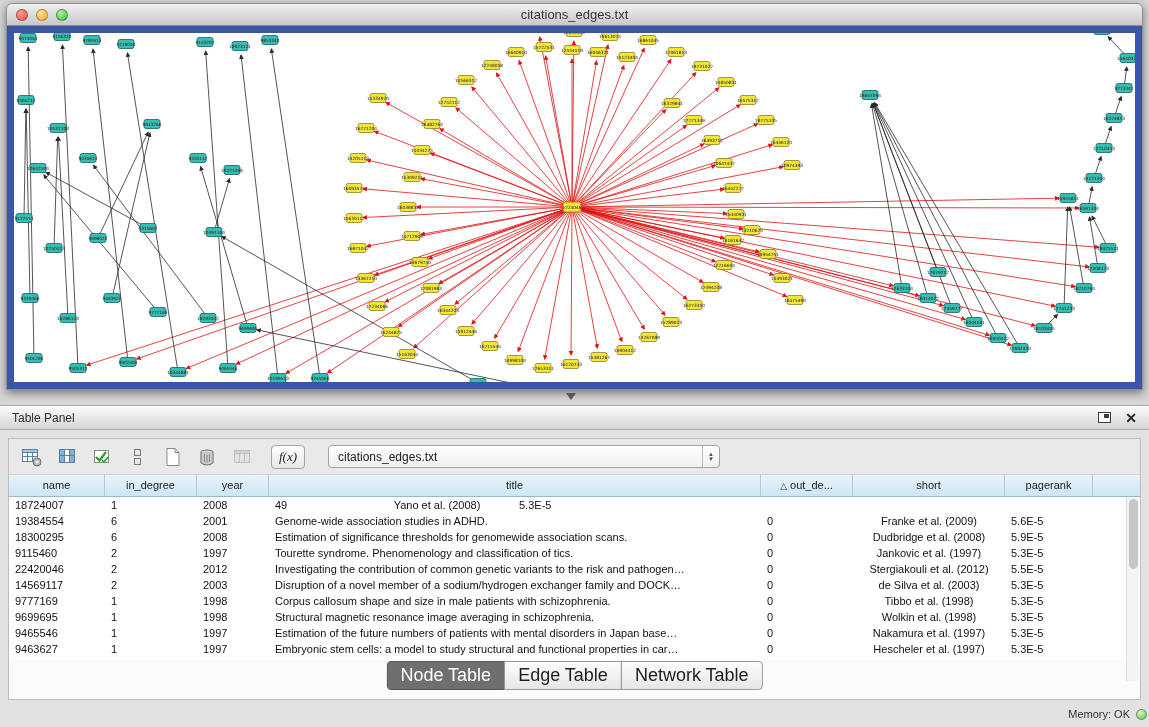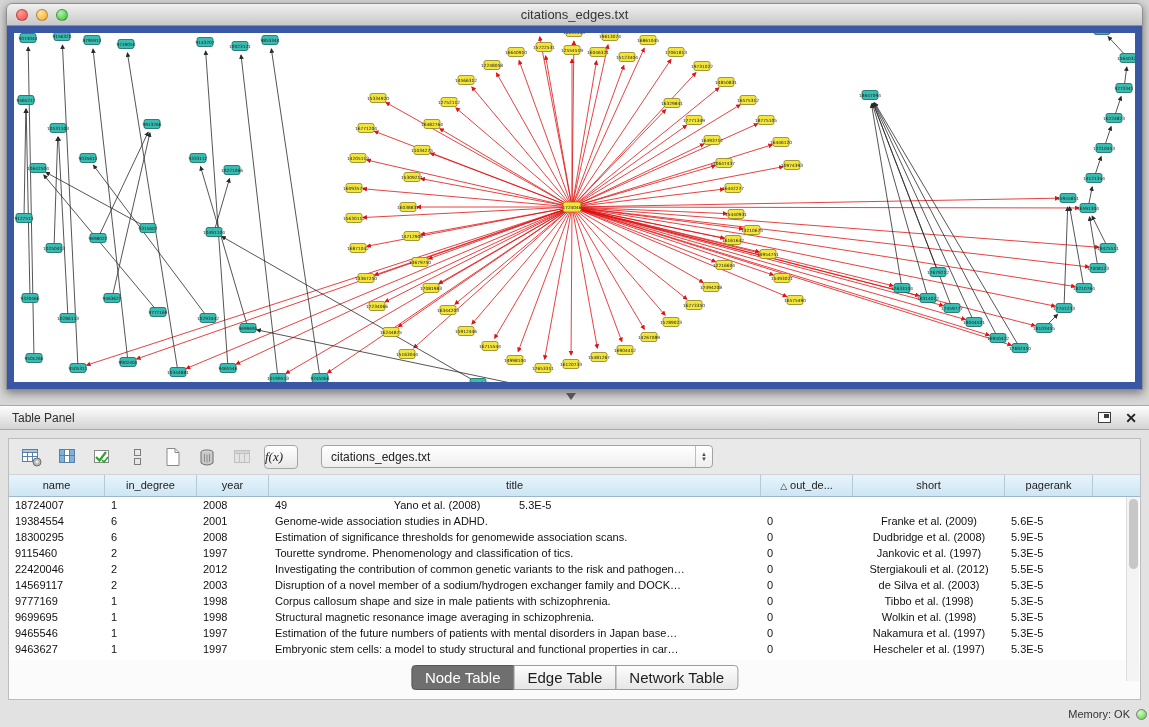--- a/index.html
+++ b/index.html
@@ -41,21 +41,21 @@
 
   .panel-inner { position:absolute; left:8px; right:8px; top:32px; bottom:27px;
     background:#fbfbfb; border:1px solid #bdbdbd; }
 
   .toolbar { height:36px; background:#e9e9e9; border-bottom:1px solid #d2d2d2;
     display:flex; align-items:center; padding:0 10px; gap:9px; }
   .tool { width:26px; height:24px; display:flex; align-items:center; justify-content:center; }
   .tool.disabled { opacity:.45; }
   .fx-btn { width:34px; height:24px; border:1px solid #a5a5a5; border-radius:4px;
     background:linear-gradient(#ffffff,#e7e7e7); font-size:13px; font-family:"Liberation Serif", serif;
-    color:#222; display:flex; align-items:center; justify-content:flex-start; }
+    color:#222; display:flex; align-items:center; justify-content:center;margin-left:7px; }
   .fx-btn i { font-style:italic; }
   .dropdown { margin-left:14px; width:392px; height:23px; border:1px solid #a3a3a3; border-radius:4px;
     background:linear-gradient(#ffffff,#efefef); display:flex; align-items:center; font-size:12px; color:#222; }
   .dd-value { flex:1; padding-left:9px; }
   .dd-stepper { width:17px; height:100%; border-left:1px solid #bdbdbd; display:flex; flex-direction:column;
     align-items:center; justify-content:center; font-size:6px; line-height:5px; color:#4c4c4c; }
 
   .tbl-header { display:flex; height:22px; background:linear-gradient(#e8f4fb,#cde5f4);
     border-bottom:1px solid #9db7c8; font-size:11px; color:#1c1c1c; }
   .hcell { border-right:1px solid #b3cbd9; text-align:center; line-height:20px;
@@ -67,21 +67,21 @@
   .tbl-rows { background:#ffffff; height:163px; overflow:hidden; }
   .trow { display:flex; height:16px; line-height:16px; font-size:11px; color:#111; }
   .tcell { padding-left:6px; overflow:hidden; white-space:nowrap; }
   .tcell.c5 { text-align:center; padding-left:0; }
 
   .vscroll { position:absolute; right:1px; top:58px; width:13px; height:184px;
     background:#f4f4f4; border-left:1px solid #dddddd; }
   .vscroll .thumb { margin:2px 2px; width:9px; height:70px; background:#c7c7c7; border-radius:5px; }
 
   .tabs { position:absolute; bottom:9px; left:50%; transform:translateX(-50%); display:flex; }
-  .tab { font-size:15px; padding:3px 13px; background:linear-gradient(#fdfdfd,#e6e6e6);
+  .tab { font-size:18px; padding:3px 13px; background:linear-gradient(#fdfdfd,#e6e6e6);
     border:1px solid #9b9b9b; color:#1d1d1d; margin-left:-1px; white-space:nowrap; }
   .tab:first-child { border-radius:4px 0 0 4px; margin-left:0; }
   .tab:last-child { border-radius:0 4px 4px 0; }
   .tab.selected { background:#6f6f6f; color:#ffffff; border-color:#565656; }
 
   .status-bar { position:absolute; left:8px; bottom:0; width:100%; height:26px;
     display:flex; align-items:center; justify-content:flex-end; padding:0 10px; gap:6px;
     font-size:11px; color:#333; }
   .green-dot { width:11px; height:11px; border-radius:50%; border:1px solid #7a7a7a;
     background:radial-gradient(circle at 35% 30%, #d2ffc0, #57c93f); display:inline-block; }

